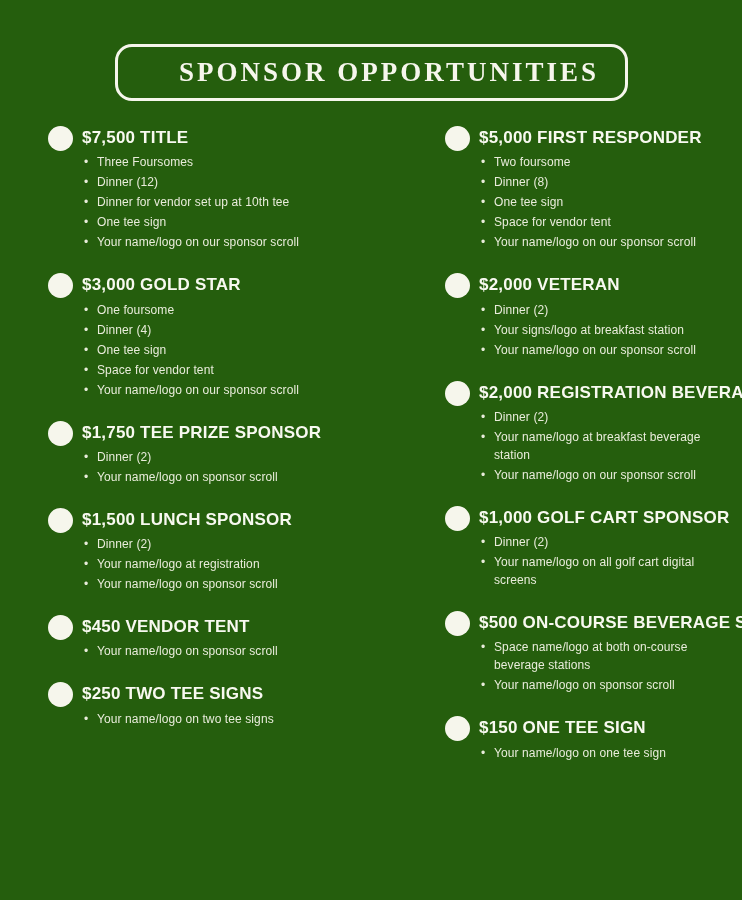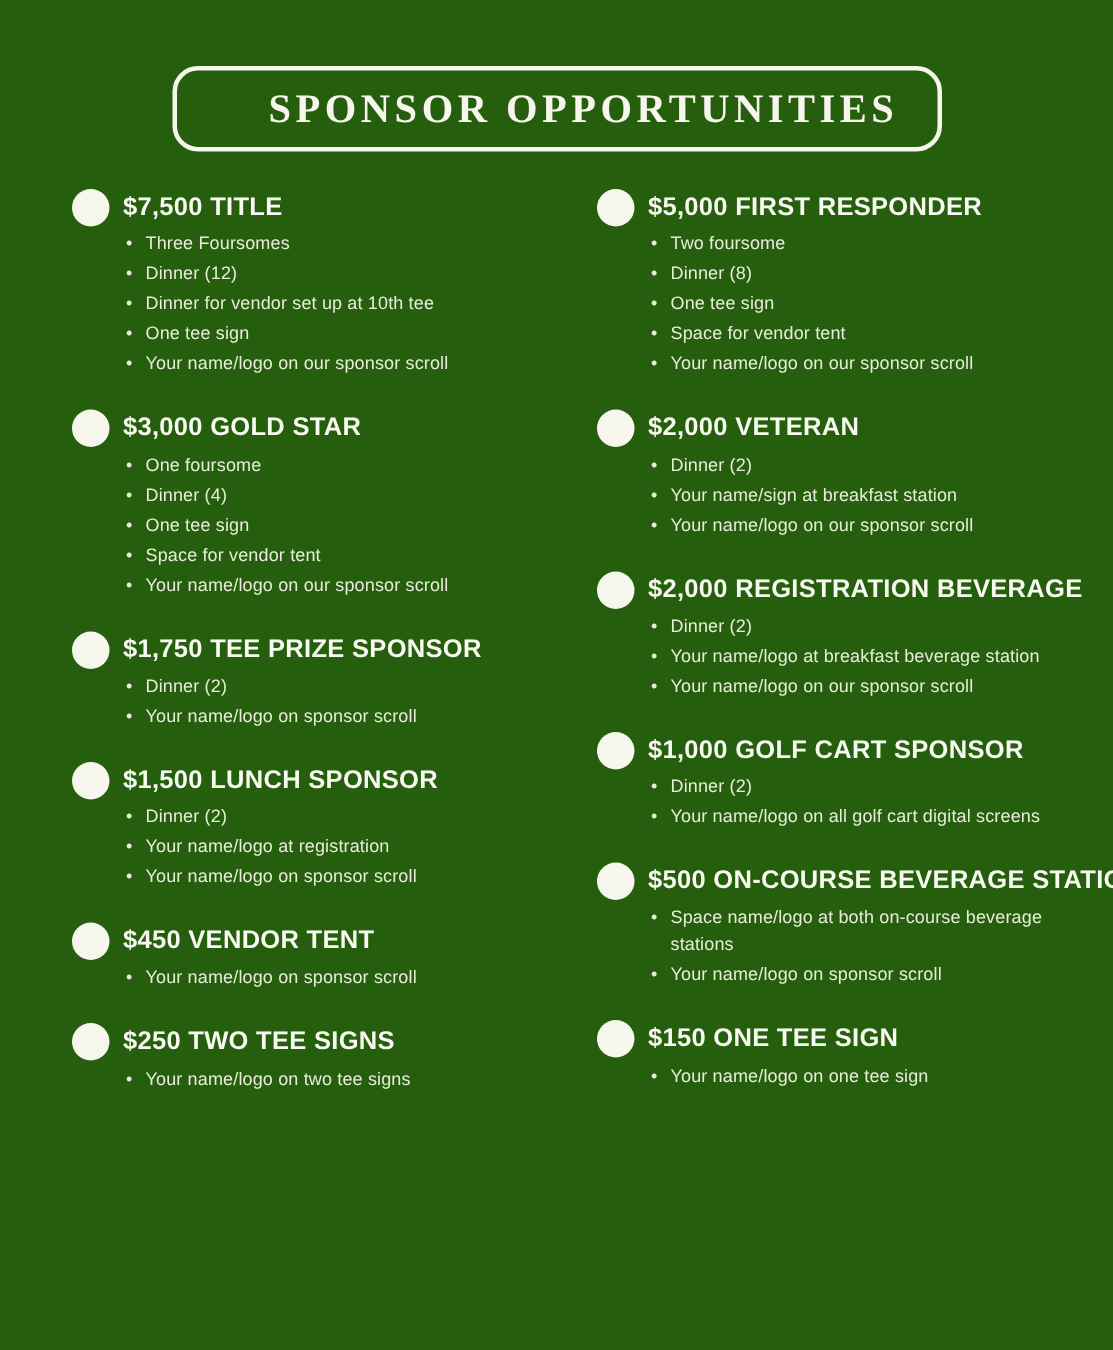--- a/index.html
+++ b/index.html
@@ -30,20 +30,21 @@
     font-weight:700;
     font-size:27px;
     letter-spacing:3px;
     color:var(--accent);
     white-space:nowrap;
     margin-left:36px;
   }
   .columns{
     display:flex;
     padding:26px 6px 0 48px;
+    gap:47px;
   }
   .col{
     display:flex;
     flex-direction:column;
   }
   .col-left{width:350px;flex-shrink:0;}
   .col-right{flex:1;min-width:0;}
   .tier{
     display:flex;
     align-items:flex-start;
@@ -200,21 +201,21 @@
     </div>
   </section>
 
   <section class="tier">
     <span class="tier-marker"></span>
     <div class="tier-body">
       <h2 class="tier-title">$2,000 VETERAN</h2>
       <ul class="benefits">
   <li class="benefit">Dinner (2)</li>
 
-  <li class="benefit">Your name/sign at breakfast station</li>
+  <li class="benefit">Your signs/logo at breakfast station</li>
 
   <li class="benefit">Your name/logo on our sponsor scroll</li>
 </ul>
     </div>
   </section>
 
   <section class="tier">
     <span class="tier-marker"></span>
     <div class="tier-body">
       <h2 class="tier-title">$2,000 REGISTRATION BEVERAGE</h2>

